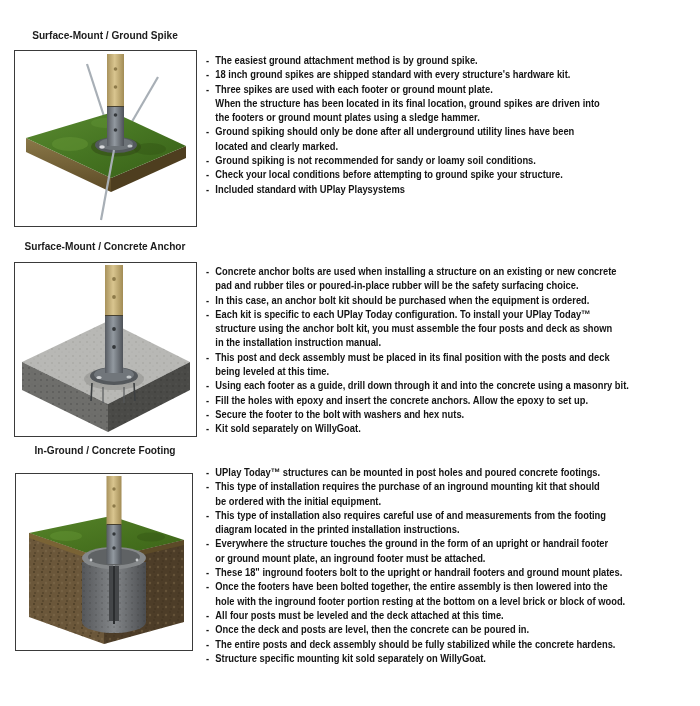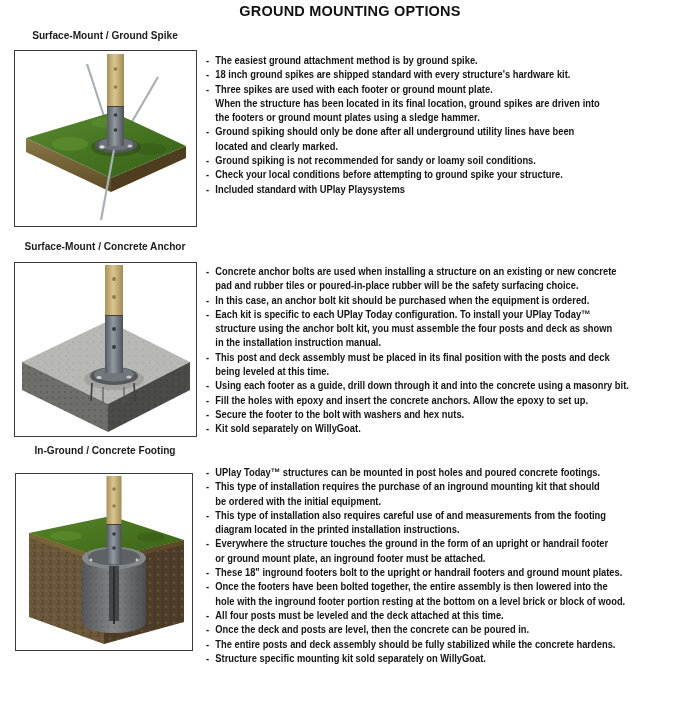--- a/index.html
+++ b/index.html
@@ -22,21 +22,20 @@
   .t1{top:53px}.t2{top:264px}.t3{top:465px}
   .line{display:flex;}
   .line .dash{flex:0 0 11px;}
   .line .txt{flex:0 0 auto;}
 </style>
 </head>
 <body>
 
 <div class="page">
 
-  <h1 class="title">GROUND MOUNTING OPTIONS</h1>
 
   <h2 class="heading h1">Surface-Mount / Ground Spike</h2>
 
   <div class="imgbox box1">
     <svg viewBox="0 0 181 175">
       <defs>
         <linearGradient id="grass1" x1="0" y1="0" x2="1" y2="1">
           <stop offset="0" stop-color="#5a8a30"></stop>
             <stop offset=".5" stop-color="#467522"></stop>
             <stop offset="1" stop-color="#375f17"></stop>

